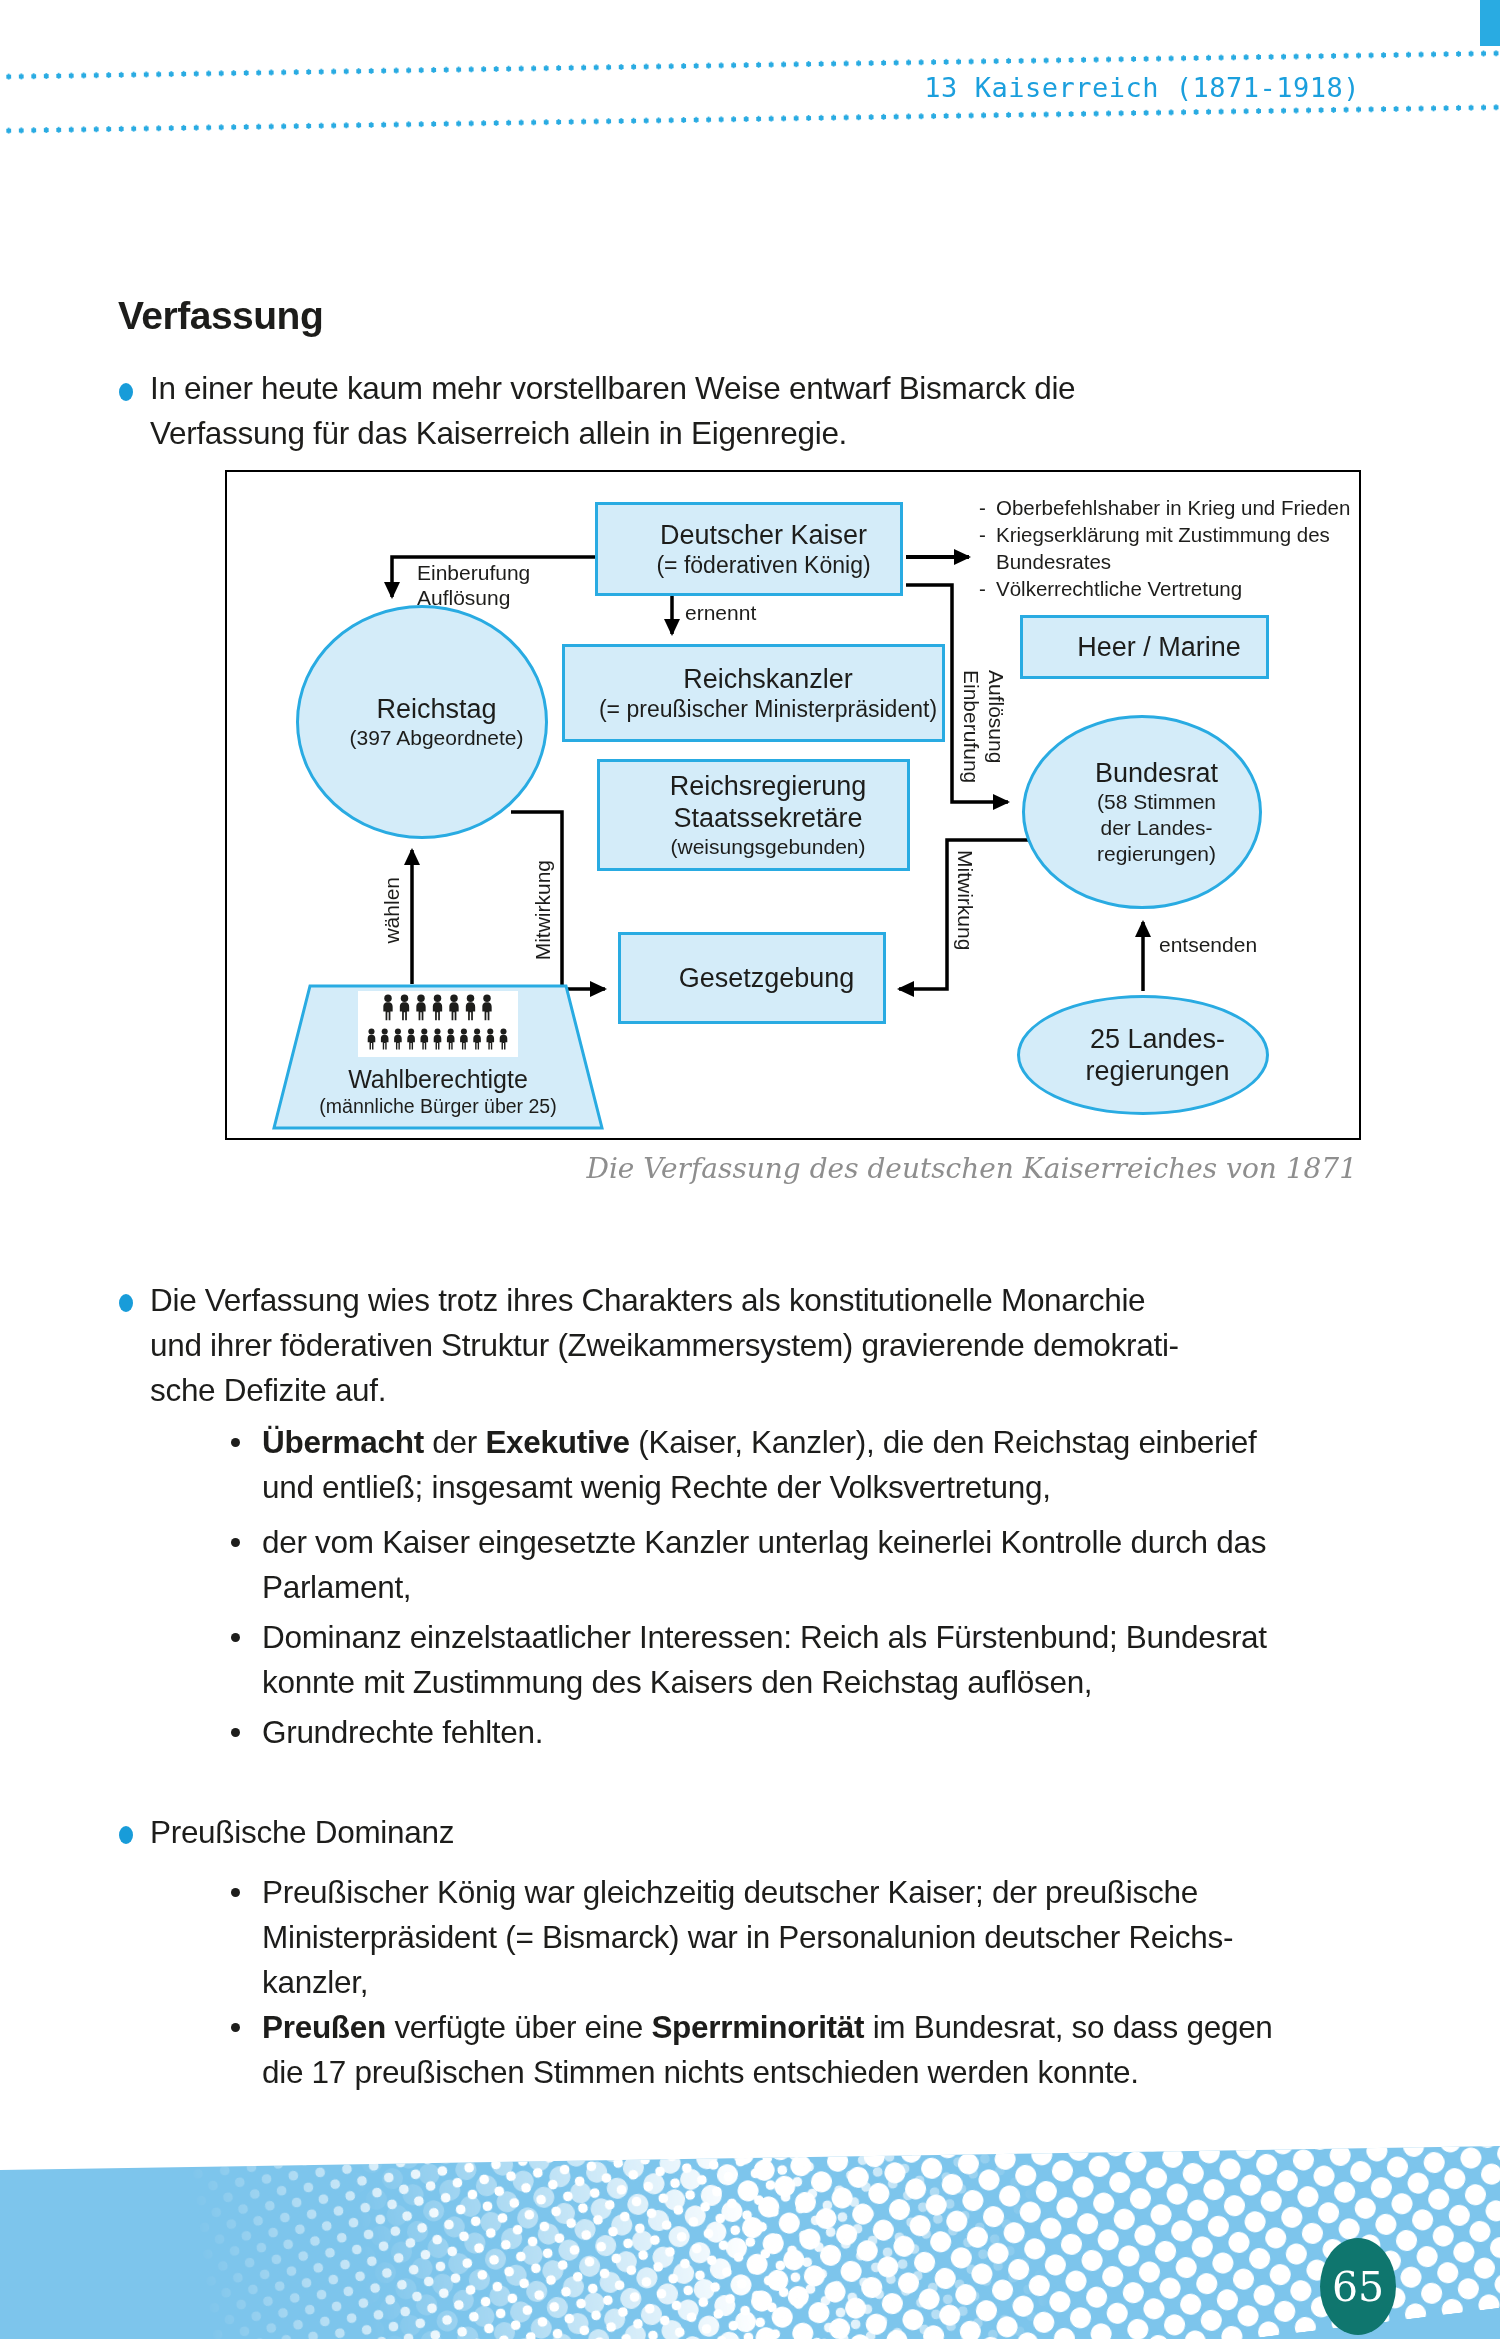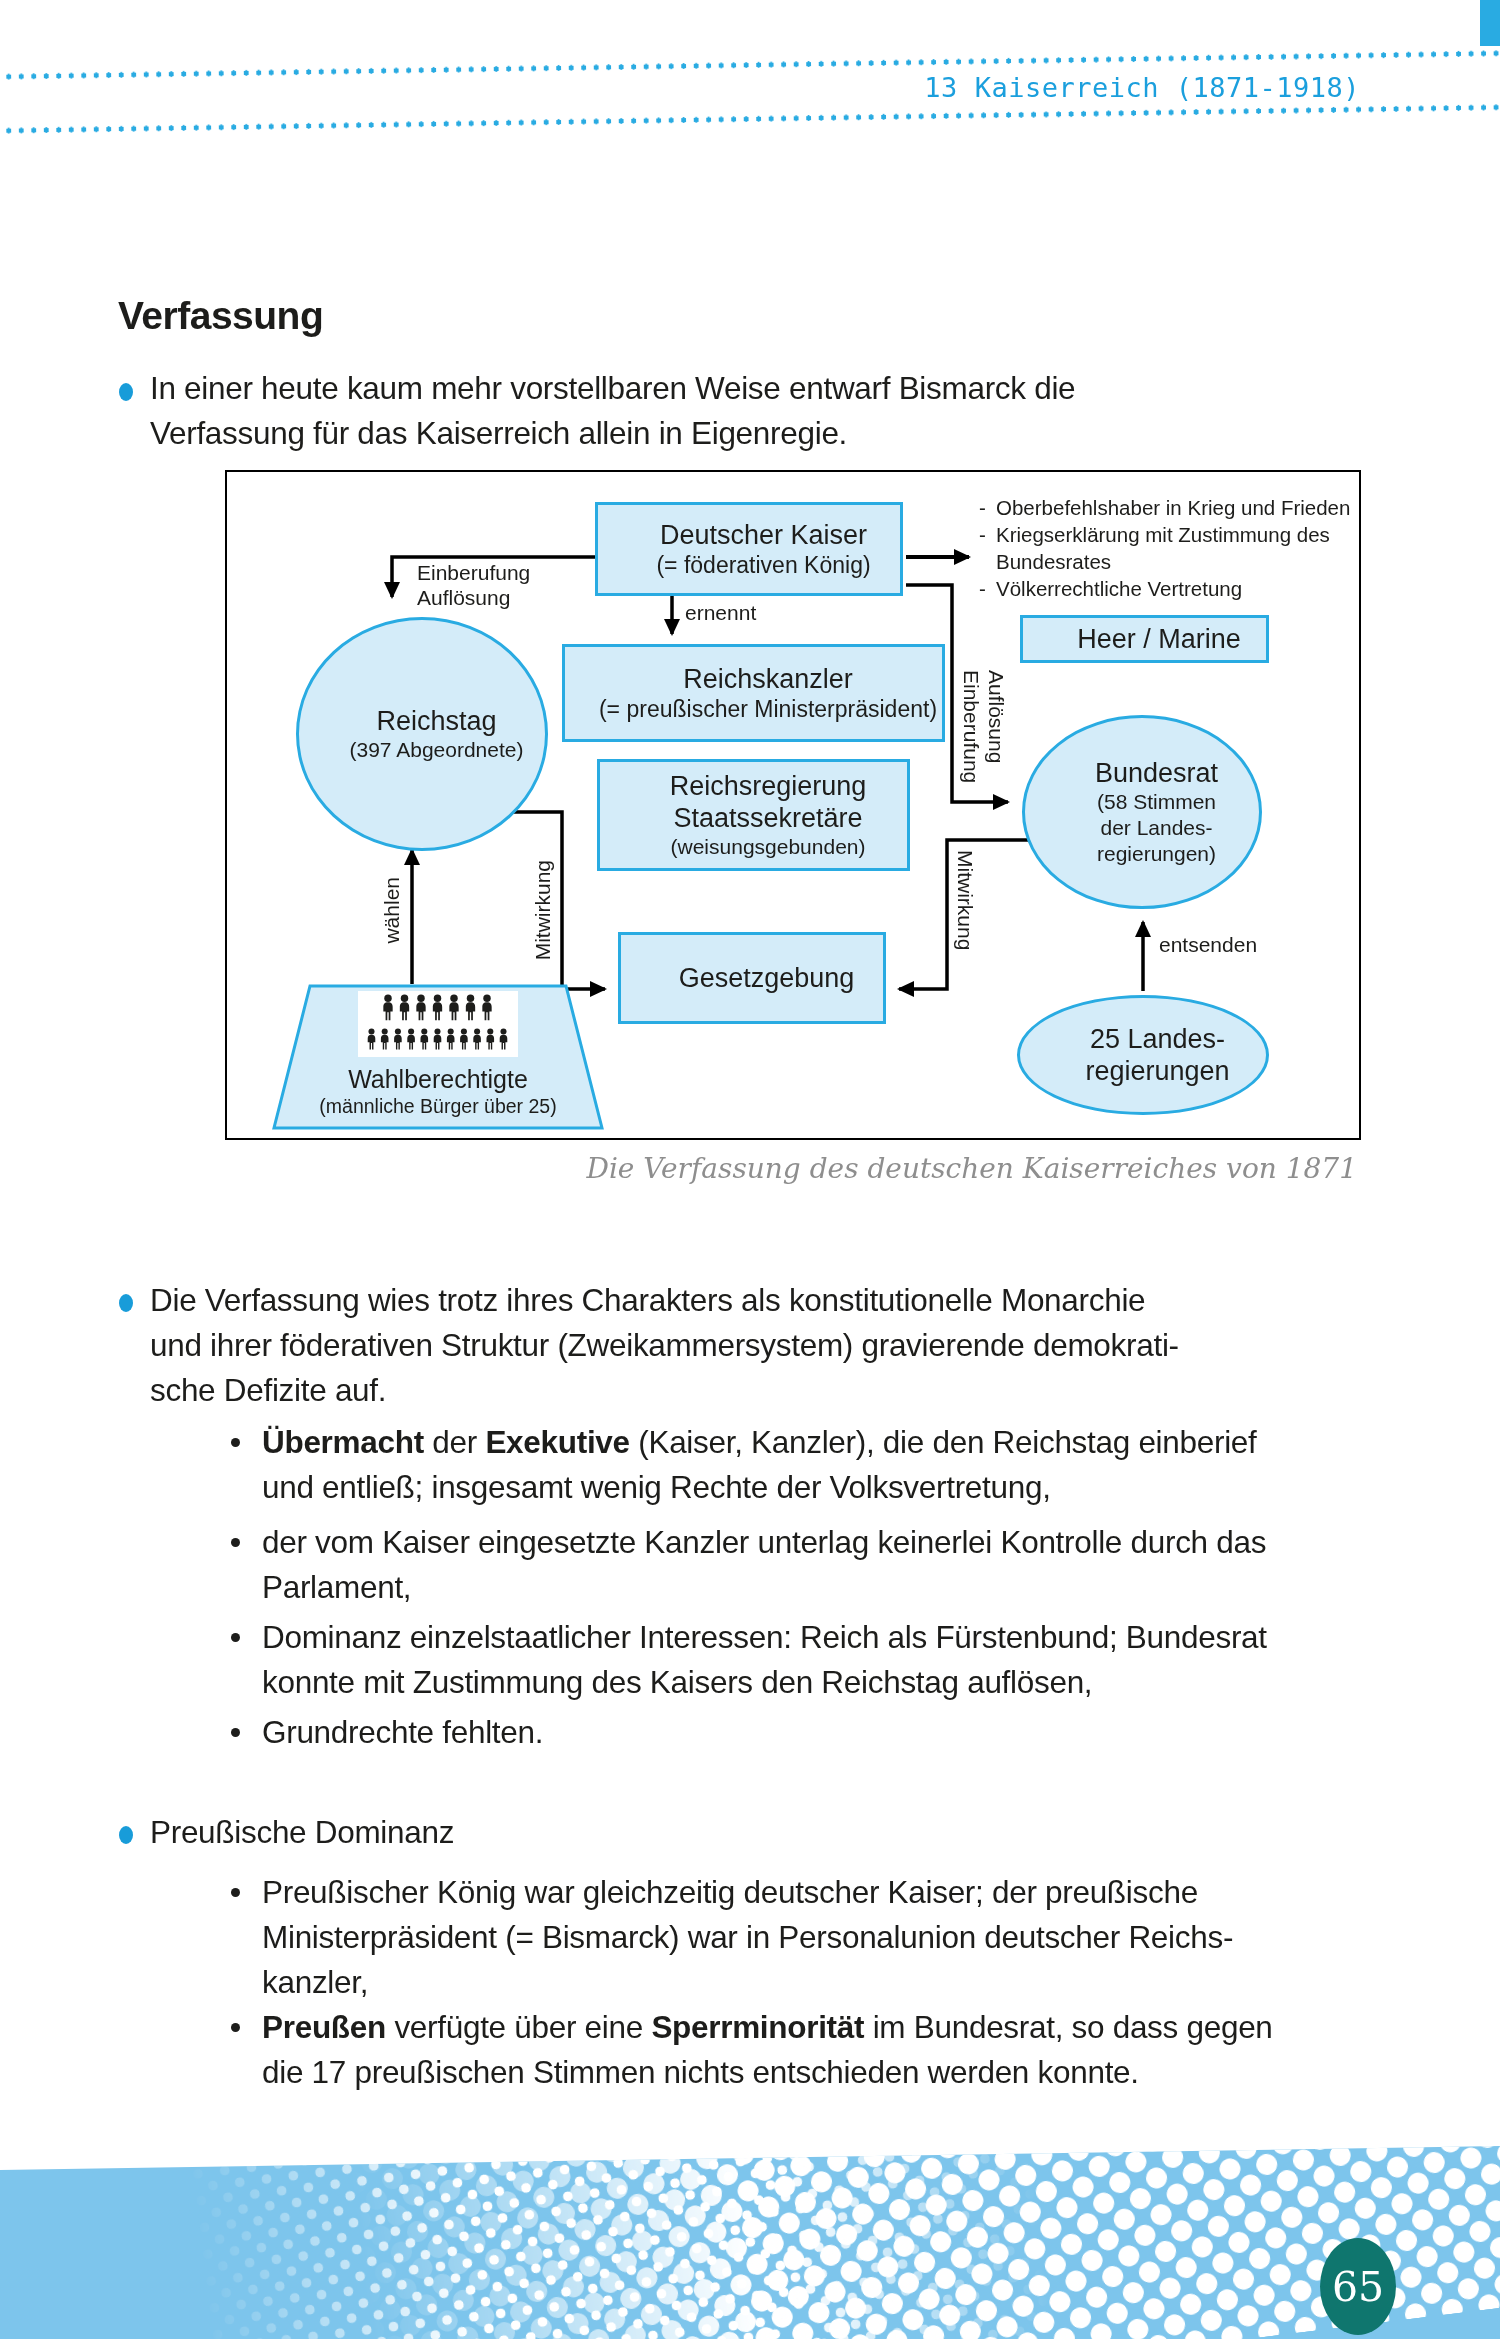--- a/index.html
+++ b/index.html
@@ -121,25 +121,25 @@
     <div class="node" style="left:370px;top:287px;width:313px;height:112px;">
       <div class="t1">Reichsregierung</div>
       <div class="t1">Staatssekretäre</div>
       <div class="t3">(weisungsgebunden)</div>
     </div>
 
     <div class="node" style="left:391px;top:460px;width:268px;height:92px;">
       <div class="t1">Gesetzgebung</div>
     </div>
 
-    <div class="node" style="left:793px;top:143px;width:249px;height:48px;">
+    <div class="node" style="left:793px;top:143px;width:249px;height:64px;">
       <div class="t1">Heer / Marine</div>
     </div>
 
-    <div class="node ellipse" style="left:69px;top:145px;width:252px;height:234px;">
+    <div class="node ellipse" style="left:69px;top:133px;width:252px;height:234px;">
       <div class="t1">Reichstag</div>
       <div class="t3">(397 Abgeordnete)</div>
     </div>
 
     <div class="node ellipse" style="left:795px;top:243px;width:240px;height:194px;">
       <div class="t1">Bundesrat</div>
       <div class="t3">(58 Stimmen</div>
       <div class="t3">der Landes-</div>
       <div class="t3">regierungen)</div>
     </div>

